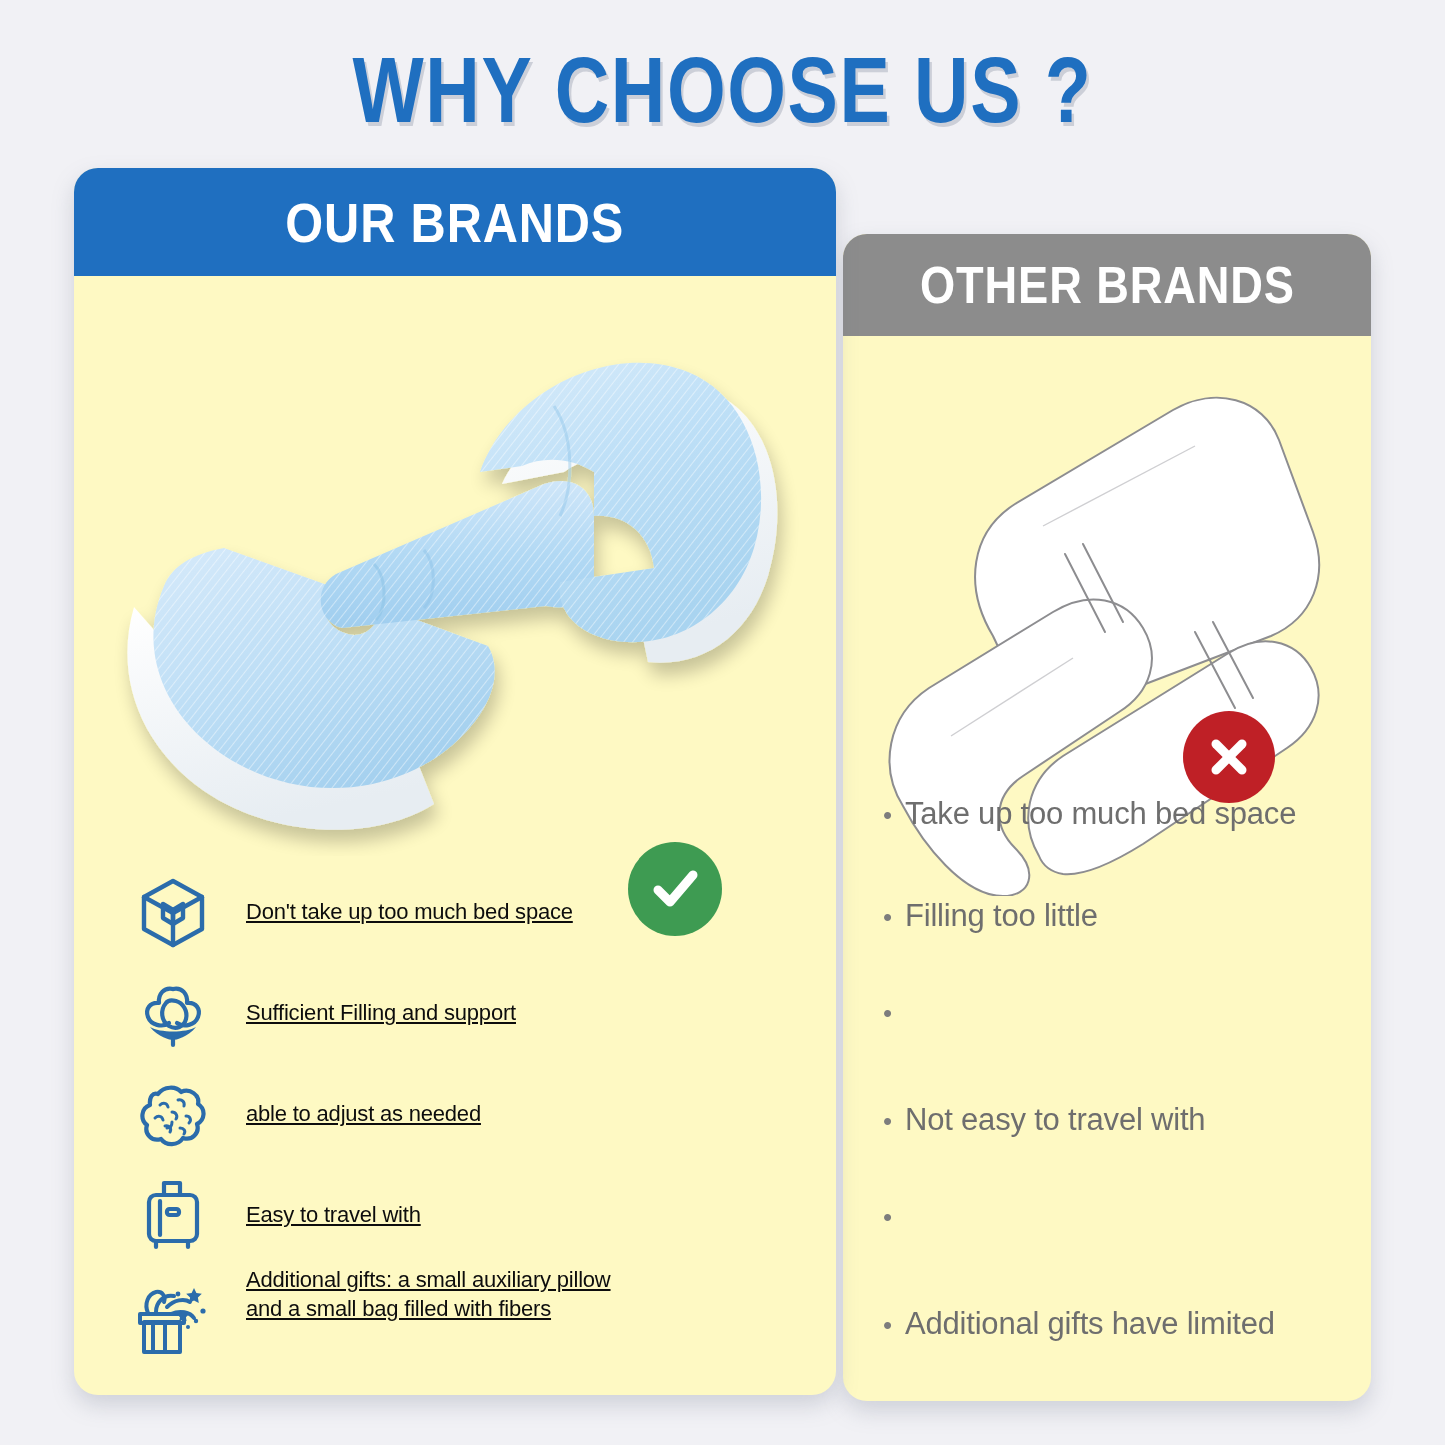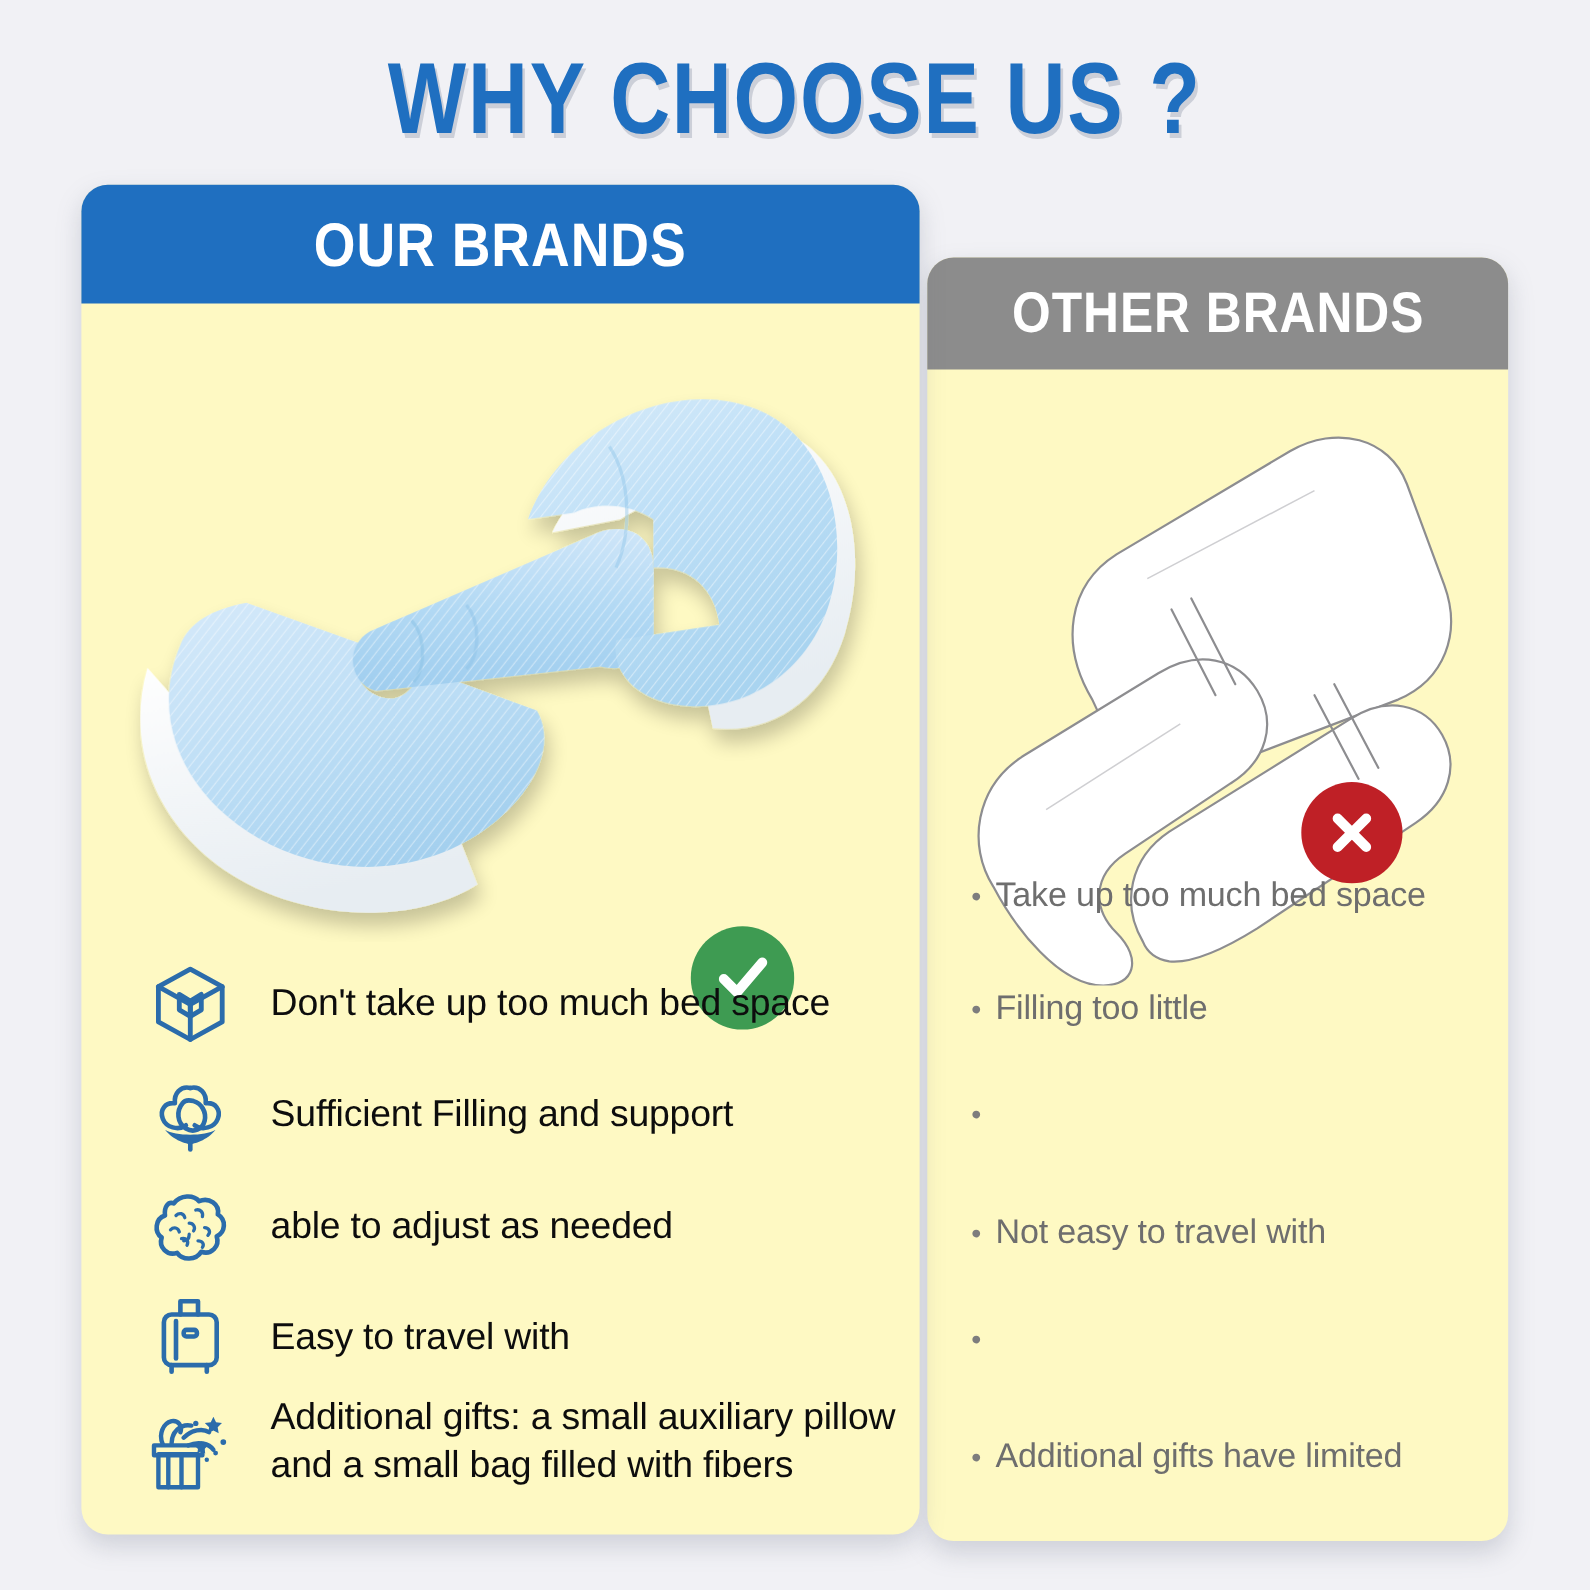--- a/index.html
+++ b/index.html
@@ -145,25 +145,26 @@
     min-width: 86px;
     height: 86px;
     display: flex;
     align-items: center;
     justify-content: center;
   }
   .feature-row.tall .feature-icon {
     margin-top: 10px;
   }
   .feature-text {
-    font-size: 34px;
+    font-size: 22px;
     color: #0d0d0d;
     line-height: 1.30;
     padding-left: 30px;
     letter-spacing: -0.2px;
+    text-decoration: underline;
   }
 
   
   .bullet-list {
     position: absolute;
     left: 40px;
     top: 562px;
     width: 470px;
   }
   .bullet-row {

